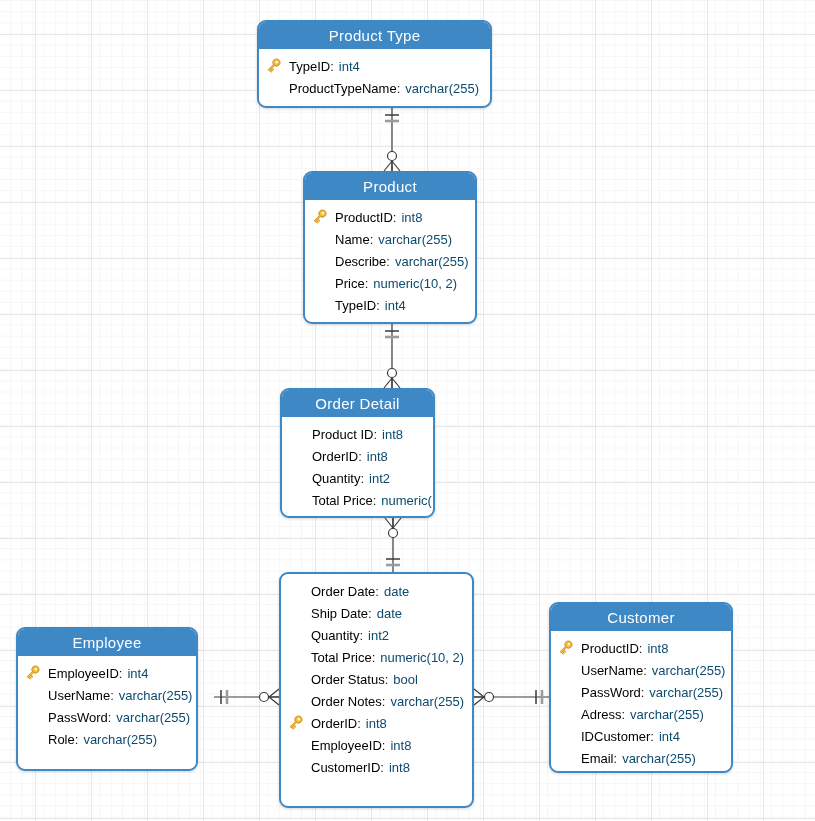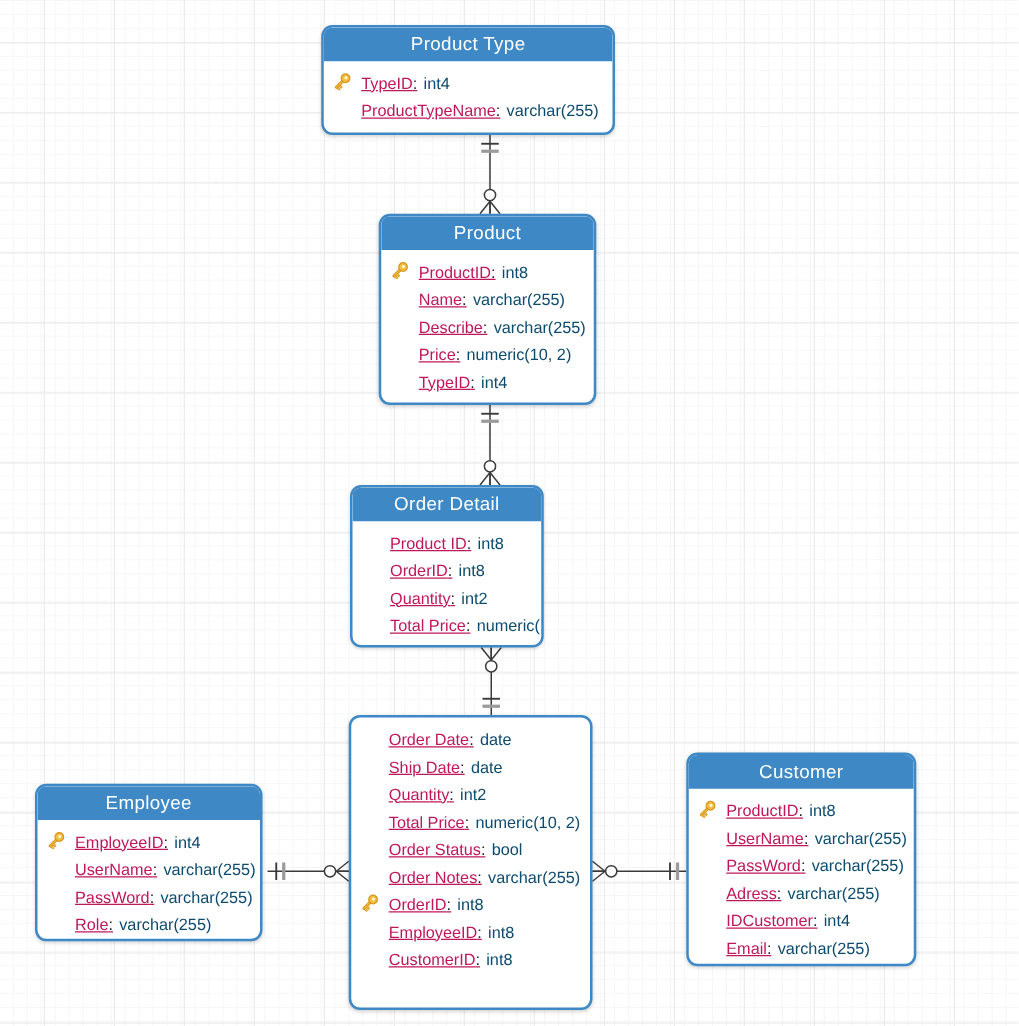--- a/index.html
+++ b/index.html
@@ -37,21 +37,21 @@
     font-size:15px;letter-spacing:.3px;
     white-space:nowrap;
   }
   .erd-body{padding:6px 0 4px 0;}
   .erd-row{
     position:relative;height:22px;
     display:flex;align-items:center;
     padding-left:30px;
     font-size:13px;white-space:nowrap;
   }
-  .fname{color:#be185d;text-decoration:underline;}
+  .fname{color:#000000;}
   .fname::after{content:":";color:#1c1c1c;}
   .ftype{color:#0c4a6e;margin-left:5px;}
   .key{position:absolute;left:6px;top:2px;width:17px;height:17px;}
   .wire{stroke:#3a3a3a;stroke-width:1.2;fill:none;}
   .tick-dark{stroke:#3a3a3a;stroke-width:1.5;}
   .tick-gray{stroke:#9b9b9b;stroke-width:2.6;}
   .crow-circle{fill:#fff;stroke:#3a3a3a;stroke-width:1.2;}
 </style>
 </head>
 <body>
@@ -223,21 +223,21 @@
         <div class="erd-row">
           <span class="fname">EmployeeID</span>
           <span class="ftype">int8</span>
         </div>
         <div class="erd-row">
           <span class="fname">CustomerID</span>
           <span class="ftype">int8</span>
         </div>
       </div>
     </div>
-    <div class="erd-table" style="left: 28px; top: 627px; width: 182px; height: 126px;">
+    <div class="erd-table" style="left: 16px; top: 627px; width: 182px; height: 144px;">
       <div class="erd-header"><span>Employee</span></div>
       <div class="erd-body">
         <div class="erd-row">
           <svg class="key" viewBox="0 0 16 16">
             <g transform="rotate(45 8 8)">
               <rect x="7.25" y="6.6" width="1.6" height="7.9" rx="0.6" fill="#f3c141" stroke="#d9941f" stroke-width="0.8"></rect>
               <rect x="8.5" y="10.5" width="2.5" height="1.3" fill="#f3c141" stroke="#d9941f" stroke-width="0.7"></rect>
               <rect x="8.5" y="12.7" width="2.5" height="1.3" fill="#f3c141" stroke="#d9941f" stroke-width="0.7"></rect>
               <circle cx="8" cy="4.1" r="3.2" fill="#f3c141" stroke="#d9941f" stroke-width="1"></circle>
               <circle cx="8" cy="3.6" r="1.1" fill="#fffbe8"></circle>

